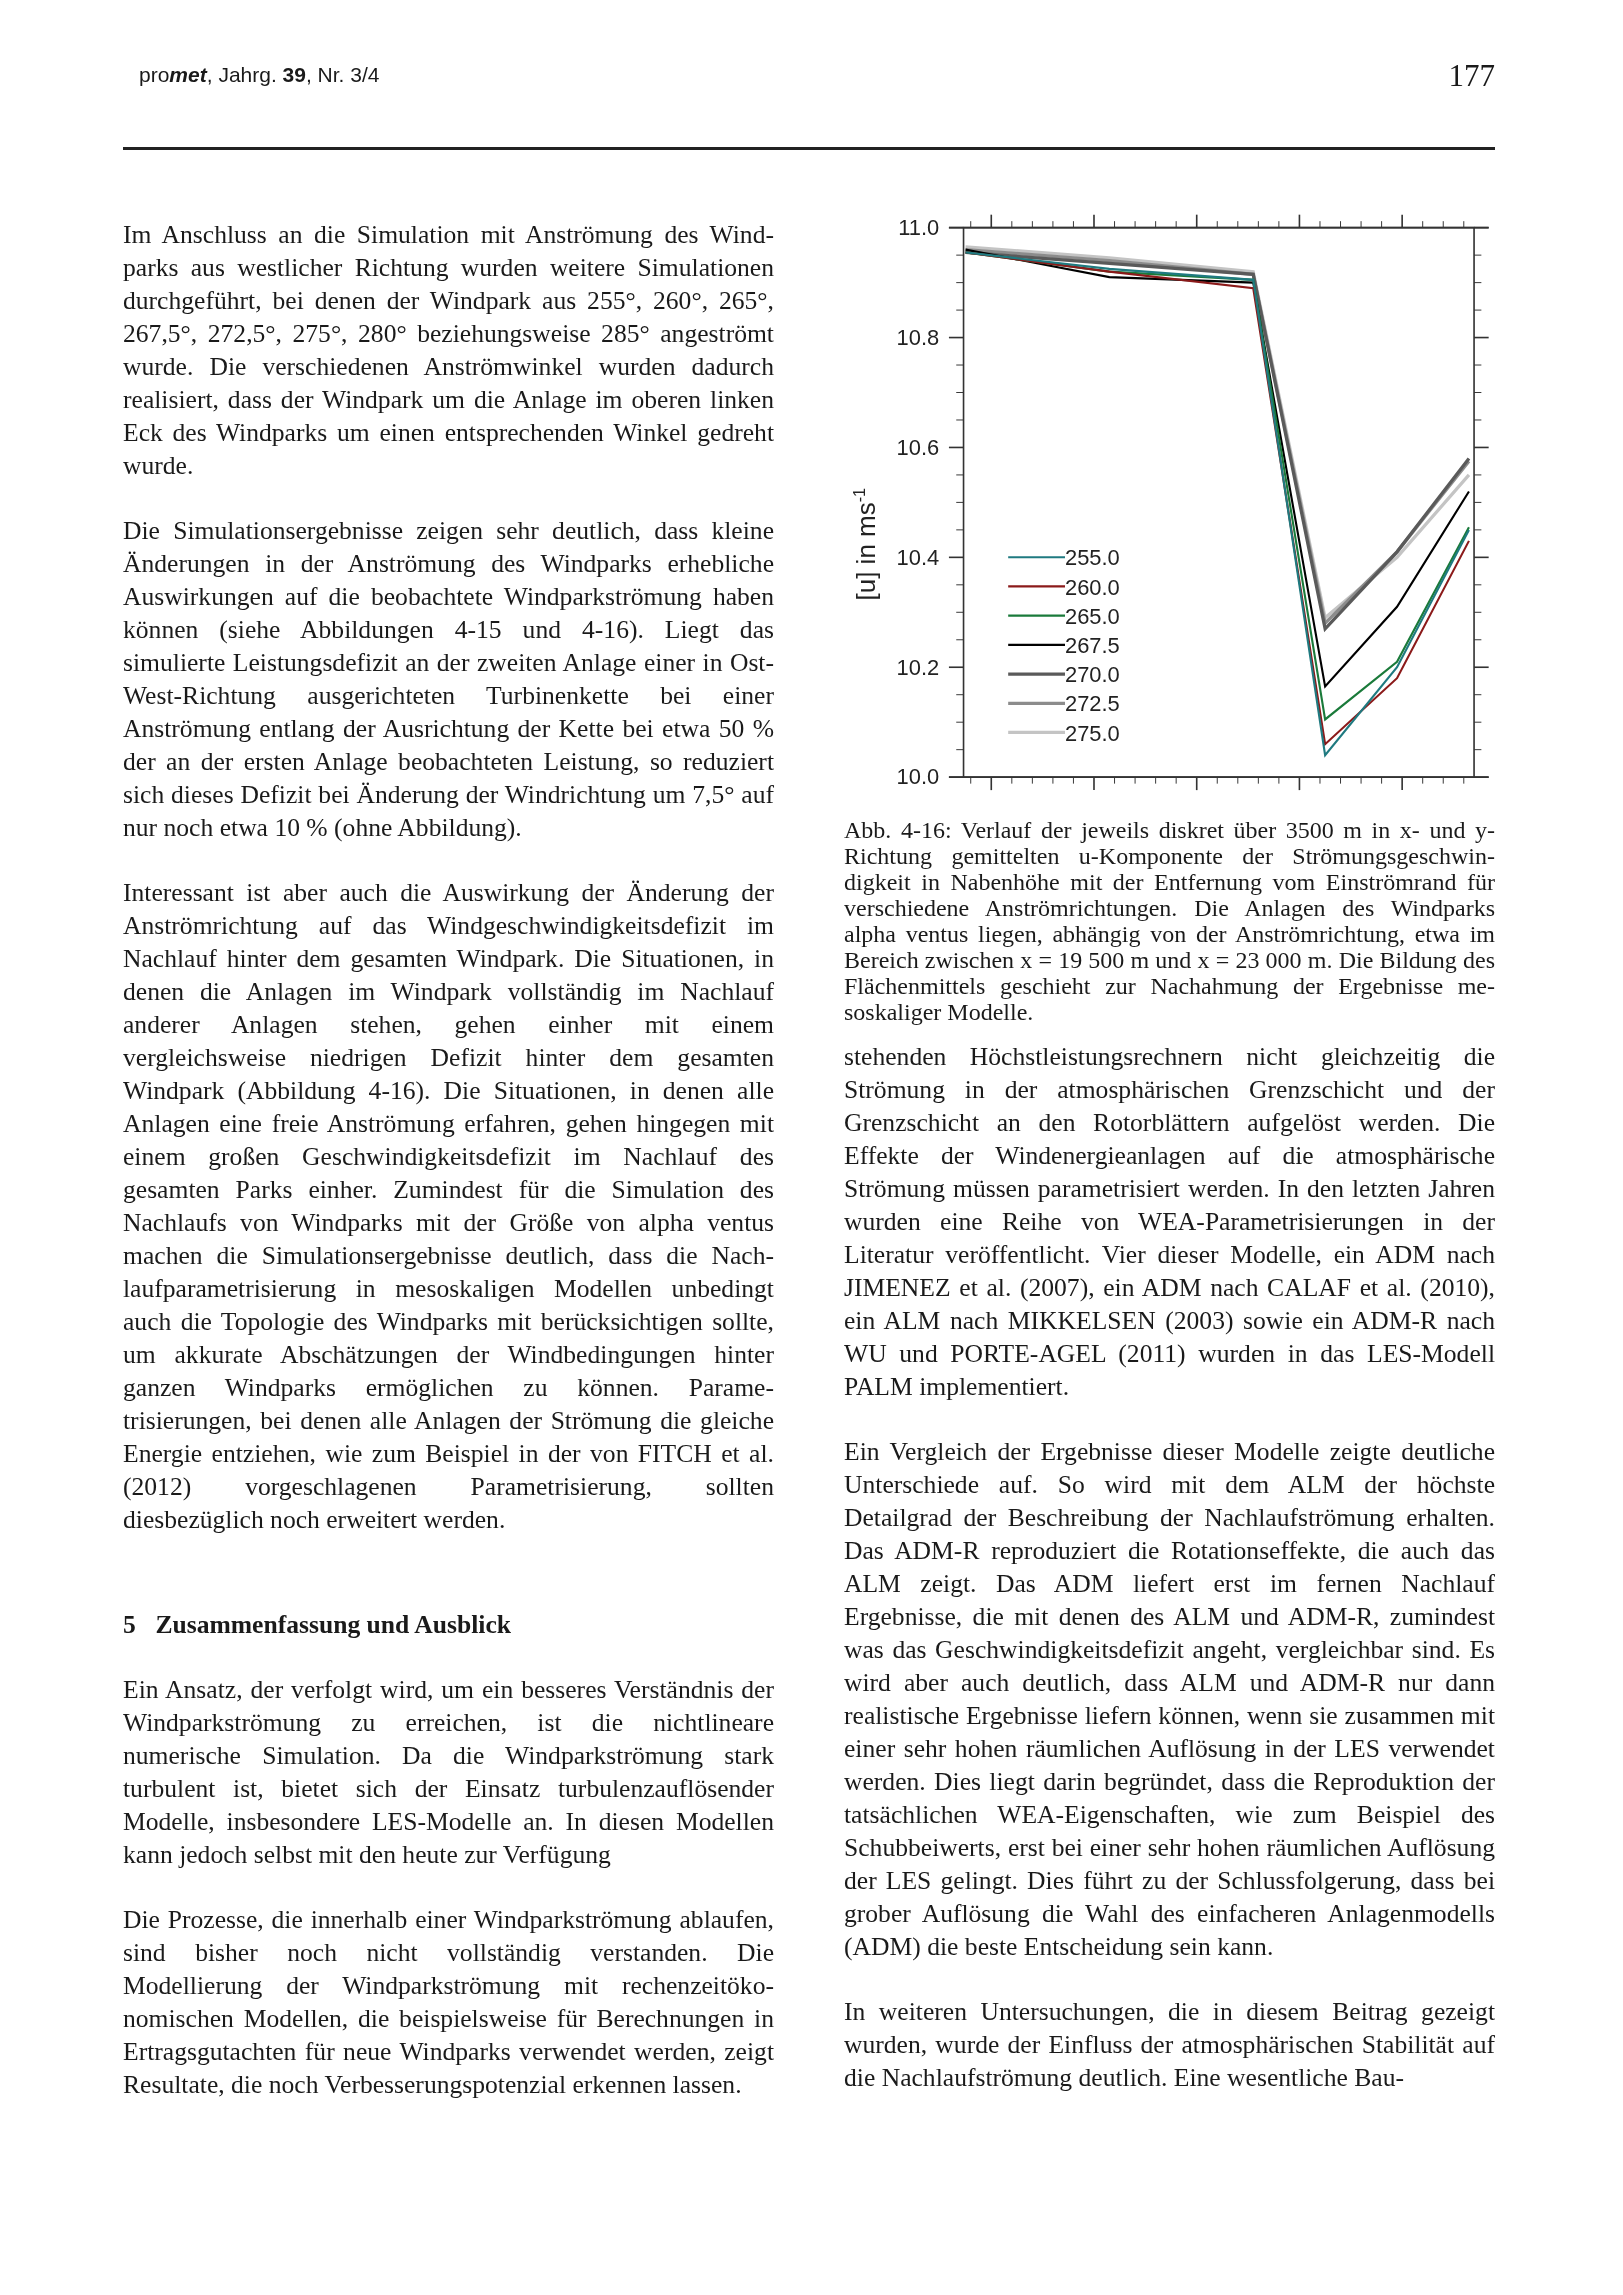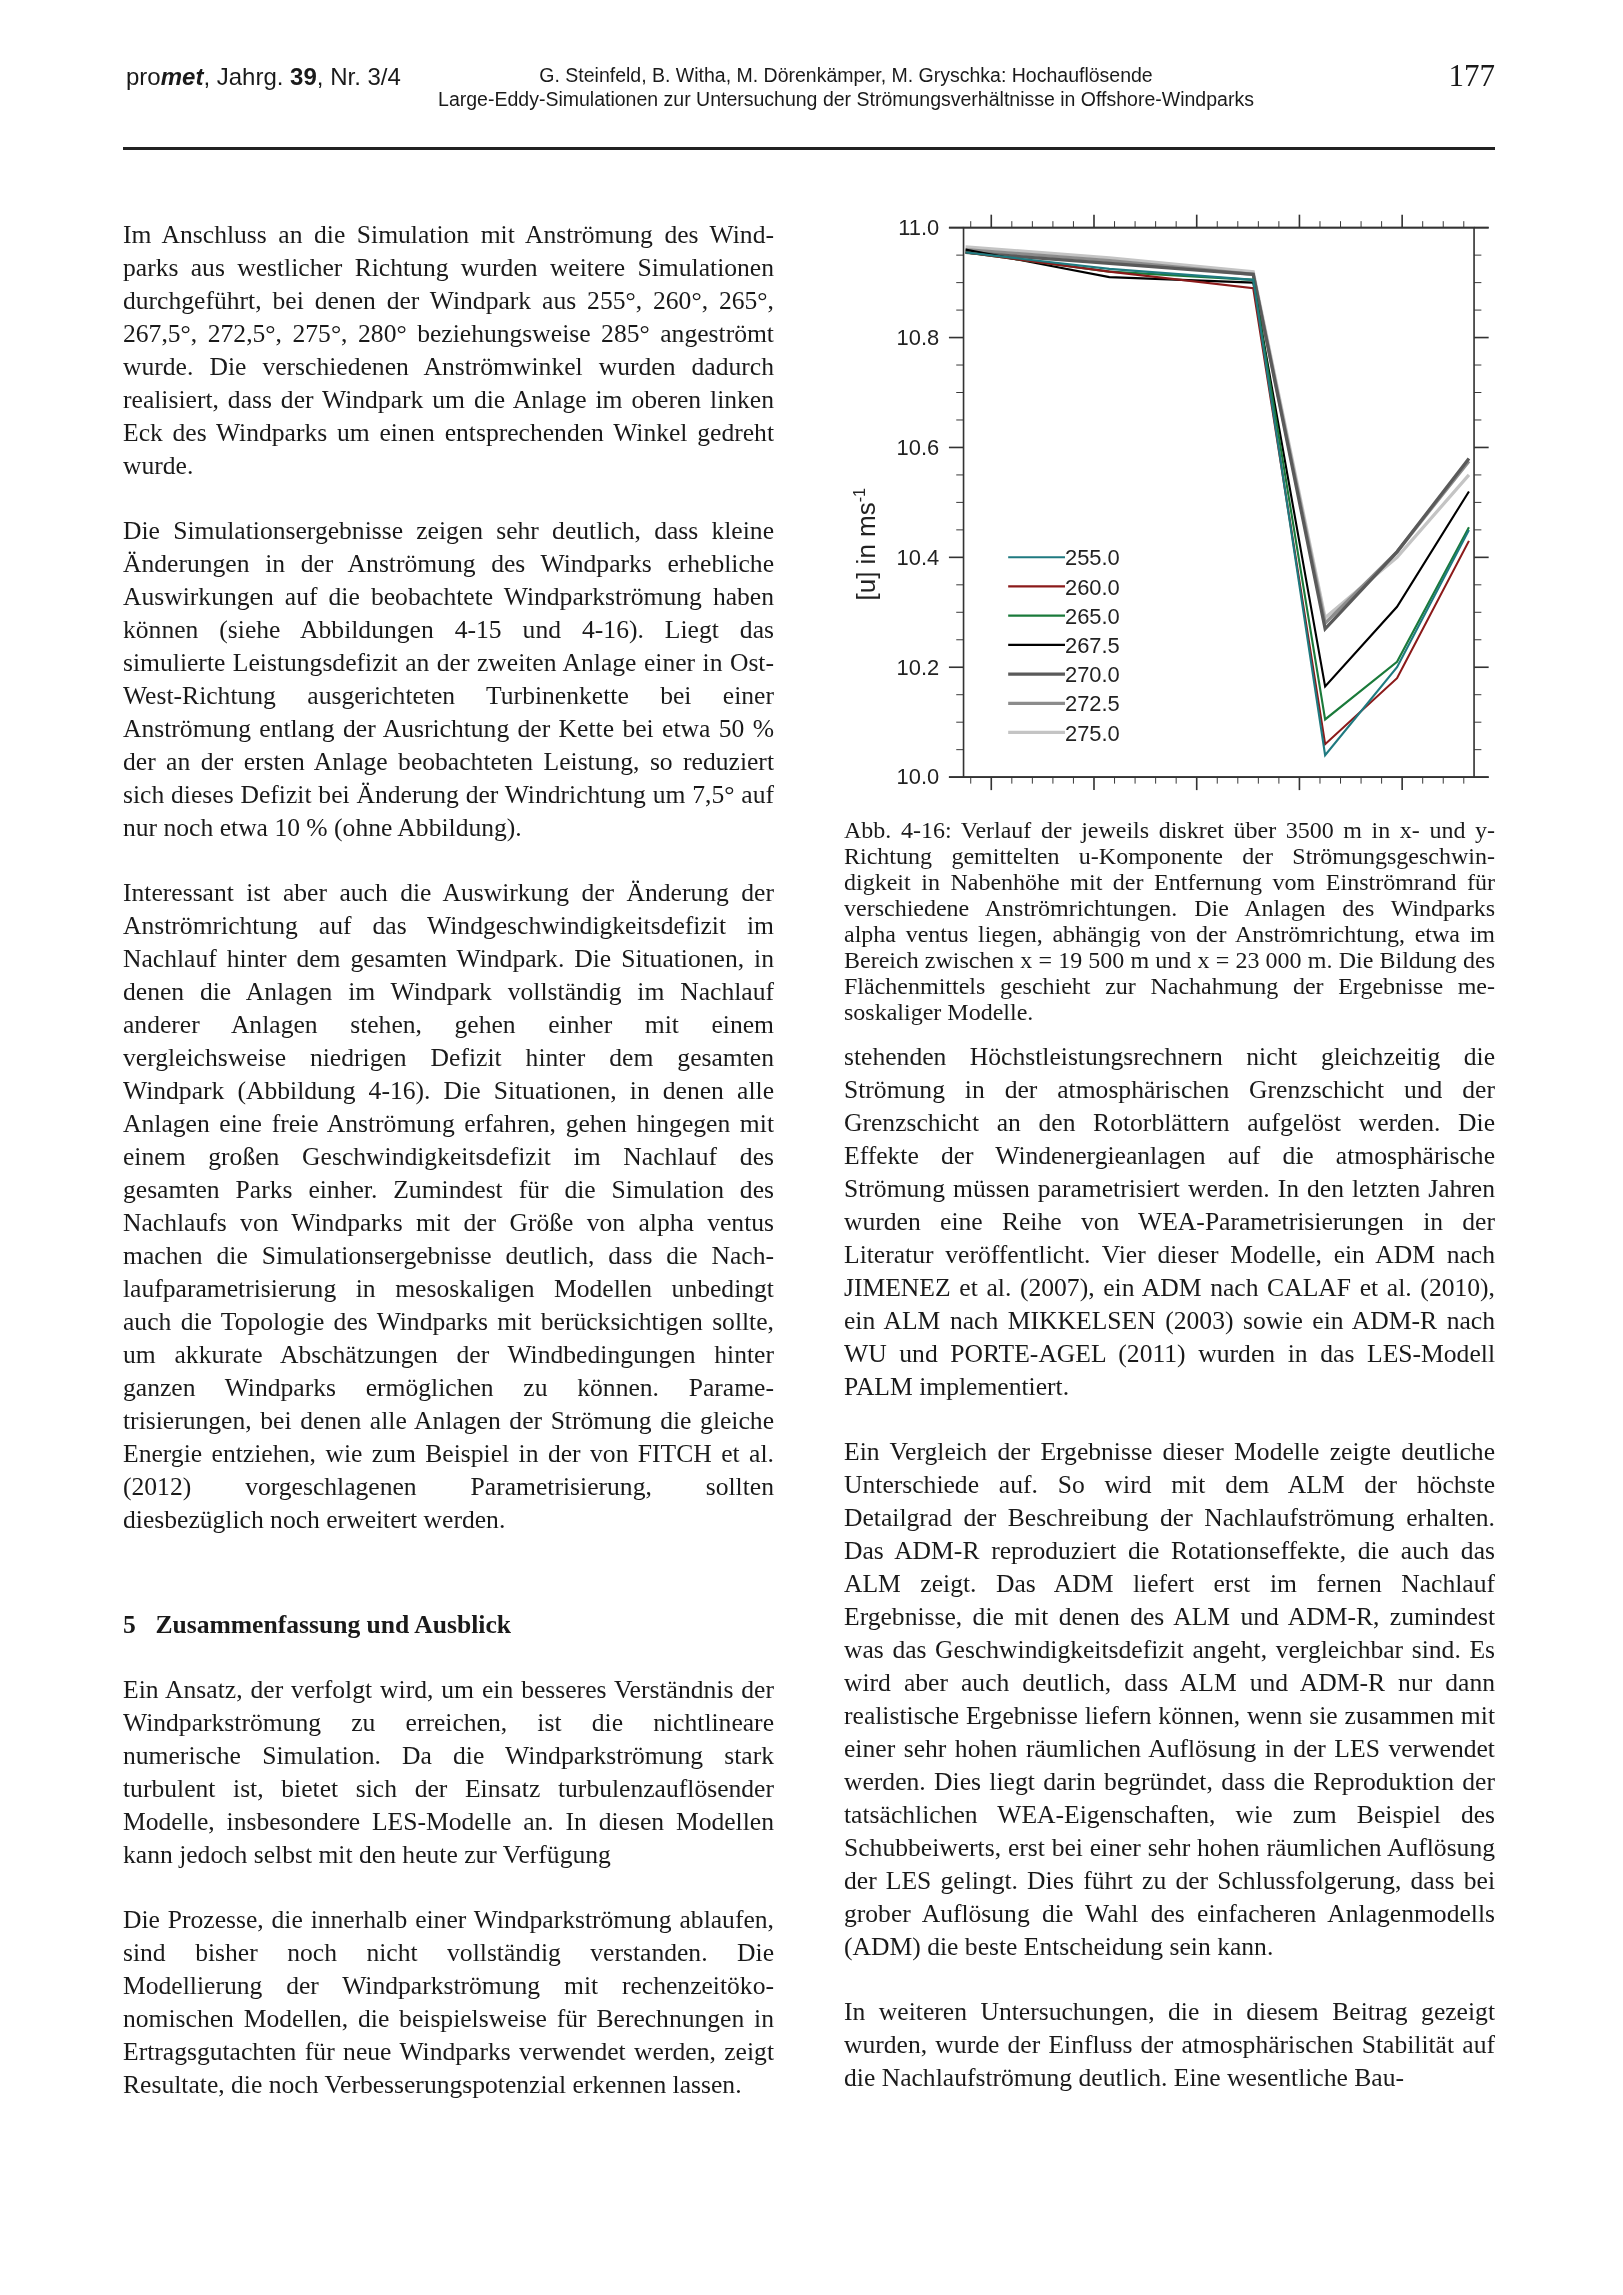--- a/index.html
+++ b/index.html
@@ -1,18 +1,18 @@
 <!DOCTYPE html>
 <html style="font-size:13px"><head>
 <meta charset="utf-8">
 <style>
   html, body { margin:0; padding:0; background:#fff; }
   body { width:1624px; height:2295px; position:relative; overflow:hidden; color:#1a1a1a; }
   .header { position:absolute; left:123px; top:58px; width:1372px; height:89px; font-family:"Liberation Sans", sans-serif; }
-  .hdr-left { position:absolute; left:3px; top:4.9px; font-size:24px; }
+  .hdr-left { position:absolute; left:16px; top:4.9px; font-size:21px; }
   .hdr-left i { font-style:italic; font-weight:bold; }
   .hdr-left b { font-weight:bold; }
   .hdr-center { position:absolute; left:260px; width:926px; top:4.9px; font-size:19.5px; text-align:center; line-height:24px; }
   .hdr-page { position:absolute; right:0; top:0; font-family:"Liberation Serif", serif; font-size:31px; }
   .hdr-rule { position:absolute; left:0; right:0; top:89px; height:3.2px; background:#222; }
   .col { position:absolute; font-family:Liberation Serif, serif; font-size:25.6px; line-height:33px; text-align:justify; hyphens:manual; }
   .col p { margin:0 0 32px 0; }
   .col-left { left:123px; top:218px; width:651px; }
   .col-right { left:844px; top:1040px; width:651px; }
   .section-head { font-weight:bold; margin:0 0 32px 0; }
@@ -22,24 +22,20 @@
   .figure svg { width:698px; height:601px; display:block; }
   .ax-text { font-family:"Liberation Sans", sans-serif; font-size:27px; fill:#222; }
   .leg-text { font-family:"Liberation Sans", sans-serif; font-size:27px; fill:#222; }
   .ylabel { font-family:"Liberation Sans", sans-serif; font-size:32px; fill:#222; }
 </style>
 </head>
 <body>
 
 <div class="header">
   <div class="hdr-left"><span>pro</span><i>met</i><span>, Jahrg. </span><b>39</b><span>, Nr. 3/4</span></div>
-  <div class="hdr-center">
-    <div>G. Steinfeld, B. Witha, M. Dörenkämper, M. Gryschka: Hochauflösende</div>
-    <div>Large-Eddy-Simulationen zur Untersuchung der Strömungsverhältnisse in Offshore-Windparks</div>
-  </div>
   <div class="hdr-page">177</div>
   <div class="hdr-rule"></div>
 </div>
 
 <div class="col col-left">
   <p>Im Anschluss an die Simulation mit Anströmung des Wind­parks aus westlicher Richtung wurden weitere Simulatio­nen durchgeführt, bei denen der Windpark aus 255°, 260°, 265°, 267,5°, 272,5°, 275°, 280° beziehungsweise 285° ange­strömt wurde. Die verschiedenen Anströmwinkel wurden dadurch realisiert, dass der Windpark um die Anlage im oberen linken Eck des Windparks um einen entsprechen­den Winkel gedreht wurde.</p>
   <p>Die Simulationsergebnisse zeigen sehr deutlich, dass klei­ne Änderungen in der Anströmung des Windparks erheb­liche Auswirkungen auf die beobachtete Windparkströ­mung haben können (siehe Abbildungen 4-15 und 4-16). Liegt das simulierte Leistungsdefizit an der zweiten An­lage einer in Ost-West-Richtung ausgerichteten Turbinen­kette bei einer Anströmung entlang der Ausrichtung der Kette bei etwa 50 % der an der ersten Anlage beobachteten Leistung, so reduziert sich dieses Defizit bei Änderung der Windrichtung um 7,5° auf nur noch etwa 10 % (ohne Ab­bildung).</p>
   <p>Interessant ist aber auch die Auswirkung der Änderung der Anströmrichtung auf das Windgeschwindigkeitsdefizit im Nachlauf hinter dem gesamten Windpark. Die Situati­onen, in denen die Anlagen im Windpark vollständig im Nachlauf anderer Anlagen stehen, gehen einher mit einem vergleichsweise niedrigen Defizit hinter dem gesamten Windpark (Abbildung 4-16). Die Situationen, in denen alle Anlagen eine freie Anströmung erfahren, gehen hingegen mit einem großen Geschwindigkeitsdefizit im Nachlauf des gesamten Parks einher. Zumindest für die Simulation des Nachlaufs von Windparks mit der Größe von alpha ventus machen die Simulationsergebnisse deutlich, dass die Nach­laufparametrisierung in mesoskaligen Modellen unbedingt auch die Topologie des Windparks mit berücksichtigen sollte, um akkurate Abschätzungen der Windbedingungen hinter ganzen Windparks ermöglichen zu können. Parame­trisierungen, bei denen alle Anlagen der Strömung die glei­che Energie entziehen, wie zum Beispiel in der von FITCH et al. (2012) vorgeschlagenen Parametrisierung, sollten diesbezüglich noch erweitert werden.</p>
   <div class="section-head" style="margin-top:72px;"><span class="num">5</span> <span>Zusammenfassung und Ausblick</span></div>
   <p>Ein Ansatz, der verfolgt wird, um ein besseres Verständ­nis der Windparkströmung zu erreichen, ist die nichtline­are numerische Simulation. Da die Windparkströmung stark turbulent ist, bietet sich der Einsatz turbulenzauflö­sender Modelle, insbesondere LES-Modelle an. In diesen Modellen kann jedoch selbst mit den heute zur Verfügung</p>

